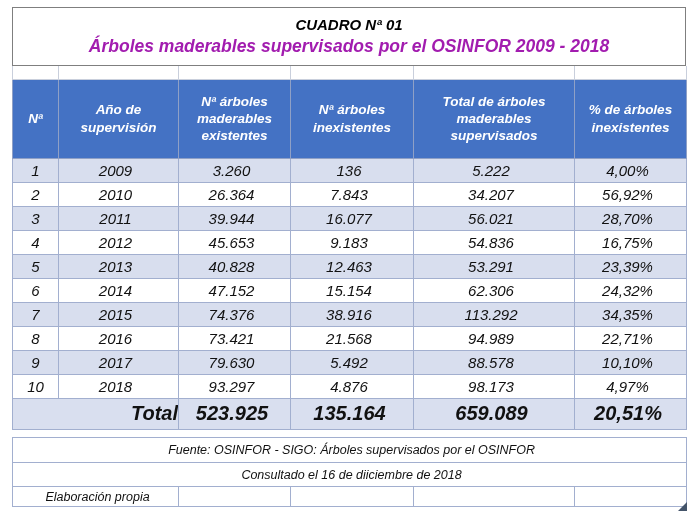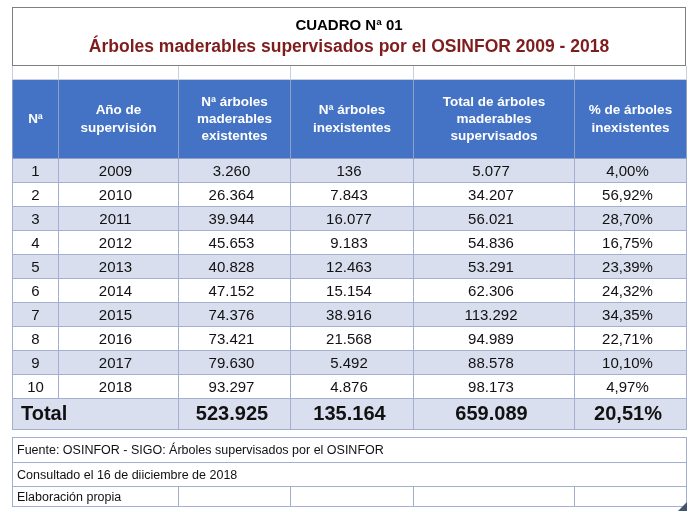--- a/index.html
+++ b/index.html
@@ -1,27 +1,27 @@
 <!DOCTYPE html>
 <html style="--header-bg: #4472C4; --stripe-bg: #D8DEEE; --total-bg: #D9DFEF; --grid: #A2AFCF; --handle: #44546A;"><head>
 <meta charset="utf-8">
 <style>
   html,body{margin:0;padding:0;background:#ffffff;}
   .sheet{
     position:relative;width:700px;height:512px;background:#ffffff;overflow:hidden;
-    font-family:"Liberation Sans", sans-serif;color:#111;
+    font-family:"Liberation Sans", sans-serif;color:#111;font-style:italic;
   }
   
   .title-box{
     position:absolute;left:12px;top:7px;width:672px;height:57px;
     border:1px solid #7f7f7f;background:#fff;
     display:flex;flex-direction:column;justify-content:center;align-items:center;gap:3px;
   }
   .title-l1{font-size:15px;font-weight:bold;color:#000;}
-  .title-l2{font-size:17.5px;font-weight:bold;color:#7f1d1d;}
+  .title-l2{font-size:17.5px;font-weight:bold;color:#a21caf;}
 
   
   table{border-collapse:collapse;table-layout:fixed;}
   .main-table{position:absolute;left:12px;top:66px;width:674px;}
   .main-table td,.main-table th{overflow:hidden;}
   .spacer-row{height:13px;}
   .spacer-row td{border:1px solid #c9cfdc;border-top:none;background:#fff;}
   .header-row{height:79px;}
   .header-row th{
     background:var(--header-bg,#4472C4);color:#fff;font-weight:bold;
@@ -34,26 +34,26 @@
     border:1px solid var(--grid,#a2afcf);font-size:15px;
     text-align:center;padding:0 6px 0 0;background:#fff;vertical-align:middle;
   }
   tbody tr.data-row.stripe td{background:var(--stripe-bg,#d8deee);}
   tbody tr.data-row td.c-num{text-align:center;padding:0;}
   .total-row{height:31px;}
   .total-row td{
     border:1px solid var(--grid,#a2afcf);background:var(--total-bg,#d9dfef);
     font-size:20px;font-weight:bold;text-align:center;padding:0 5px 0 0;vertical-align:middle;
   }
-  .total-row td.t-label{text-align:left;padding:0 0 0 8px;margin-top:12px;}
+  .total-row td.t-label{text-align:right;padding:0 0 0 14px;margin-top:12px;}
 
   
   .footer-table{position:absolute;left:12px;top:437px;width:674px;background:#fff;}
   .footer-table td{
-    border:1px solid var(--grid,#a2afcf);font-size:12.5px;text-align:left;
+    border:1px solid var(--grid,#a2afcf);font-size:12.5px;text-align:center;
     padding:0 0 0 4px;vertical-align:middle;background:#fff;
   }
   .f-row1{height:25px;}
   .f-row2{height:24px;padding-left:46px;}
   .f-row3{height:20px;}
 
   
   .resize-corner{
     position:absolute;left:678px;top:502px;width:0;height:0;
     border-left:9px solid transparent;border-bottom:9px solid var(--handle,#44546a);
@@ -95,21 +95,21 @@
         <th>Total de árboles maderables supervisados</th>
         <th>% de árboles inexistentes</th>
       </tr>
     </thead>
     <tbody>
         <tr class="data-row stripe">
           <td class="c-num">1</td>
           <td>2009</td>
           <td>3.260</td>
           <td>136</td>
-          <td>5.077</td>
+          <td>5.222</td>
           <td>4,00%</td>
         </tr>
         <tr class="data-row">
           <td class="c-num">2</td>
           <td>2010</td>
           <td>26.364</td>
           <td>7.843</td>
           <td>34.207</td>
           <td>56,92%</td>
         </tr>

